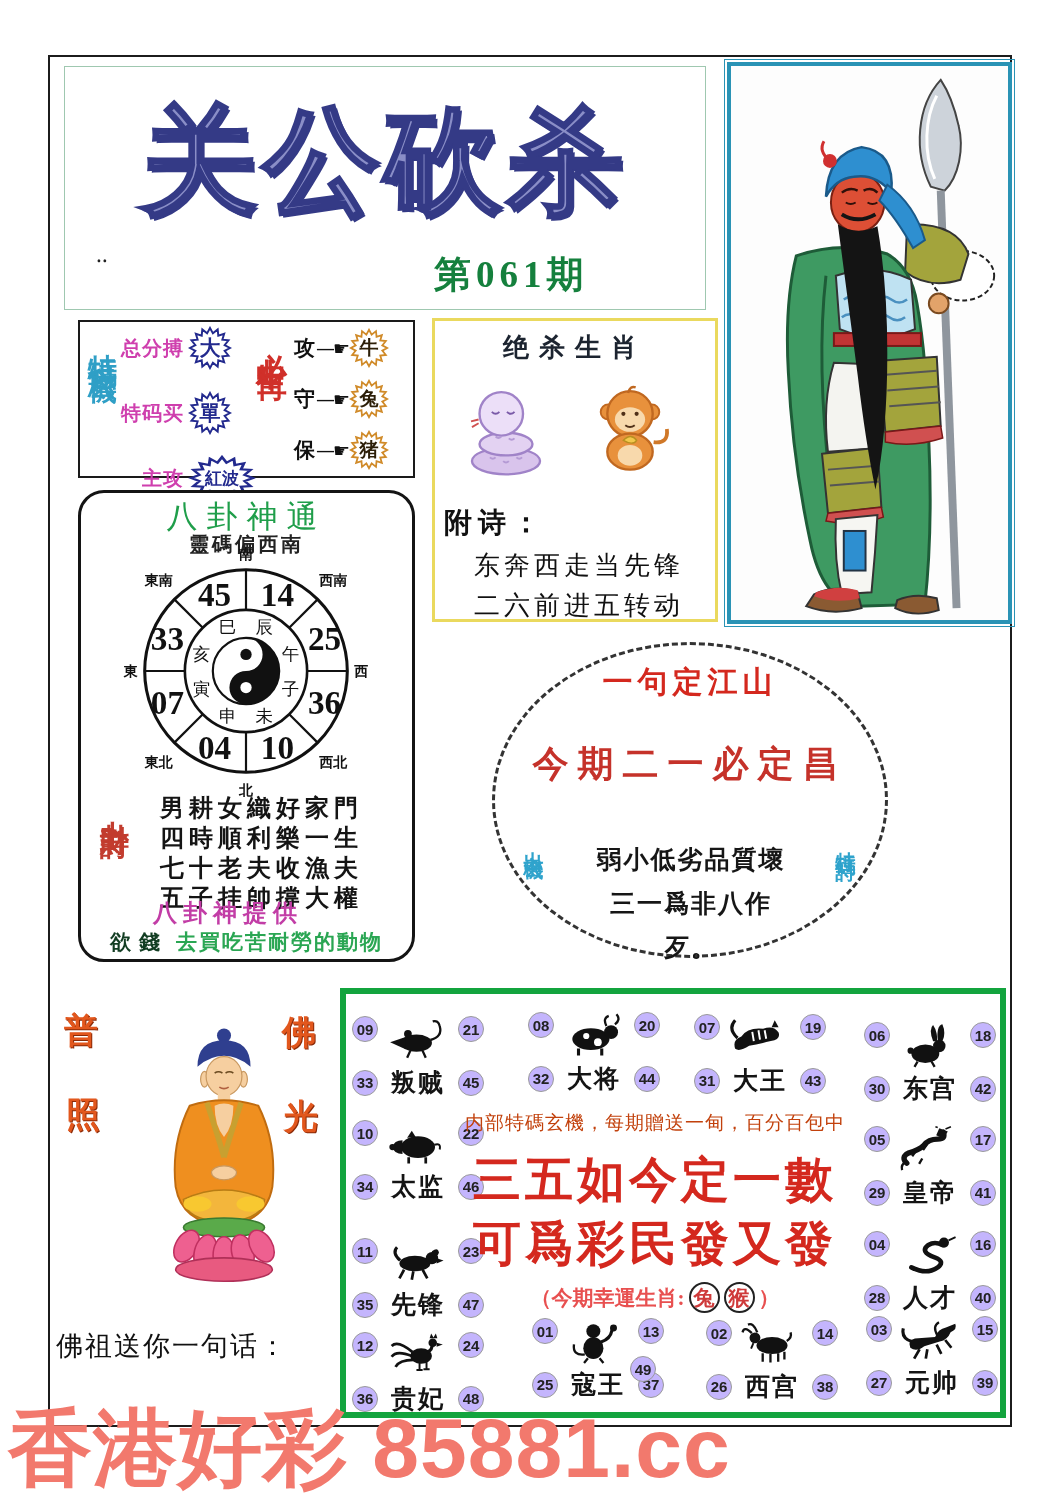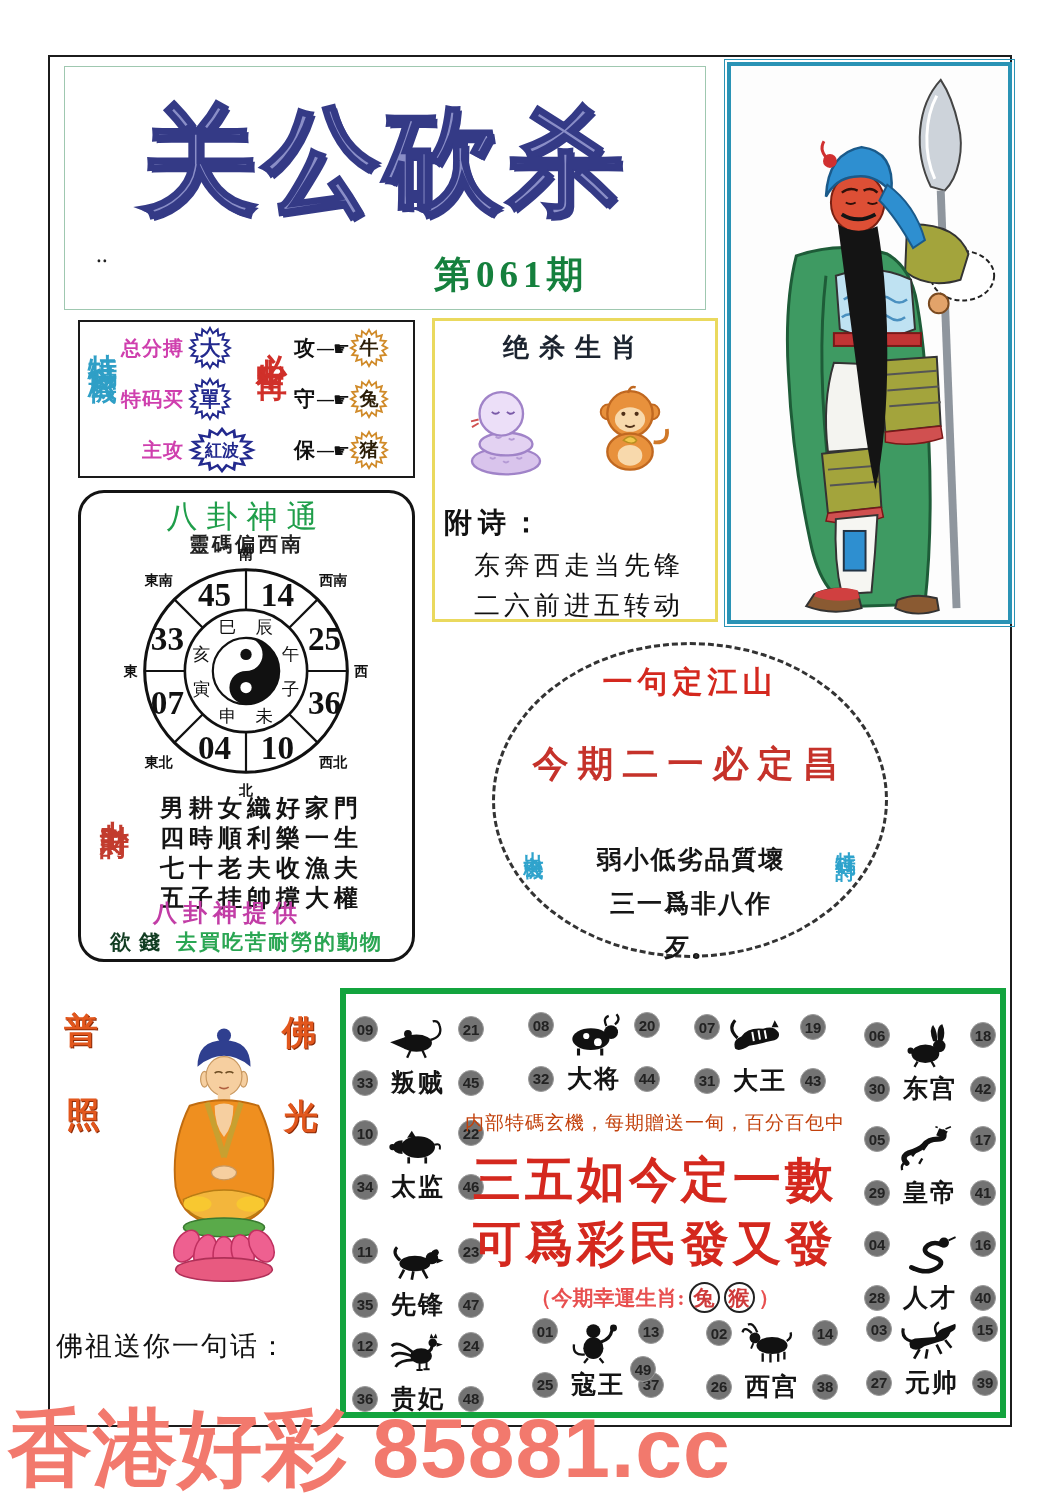--- a/index.html
+++ b/index.html
@@ -19,21 +19,21 @@
   .issue{left:434px;top:250px;font-size:37px;color:#15803d;letter-spacing:5px;font-weight:600}
 
   
   .guan-box{left:727px;top:62px;width:285px;height:562px;border:4px solid #2a93b5;outline:1px solid #2a93b5;outline-offset:2px;background:#fdfdfd}
   .guan-box svg{width:100%;height:100%}
 
   
   .special-box{left:78px;top:320px;width:337px;height:158px;border:2px solid #1a1a1a;background:#fff}
   .tm-label{left:88px;top:330px;height:142px;font-size:29px;font-weight:bold;color:#2f9fc6;letter-spacing:7px}
   .bz-label{left:256px;top:328px;height:146px;font-size:31px;font-weight:bold;color:#d0302a;letter-spacing:6px}
-  .sp-rows{left:120px;top:324px;width:140px;display:flex;flex-direction:column;gap:3px}
+  .sp-rows{left:120px;top:324px;width:140px;display:flex;flex-direction:column;gap:17px}
   .sp-row{display:flex;align-items:center;height:48px}
   .sp-lab{width:64px;text-align:right;font-size:20px;font-weight:bold;color:#cf3fae;margin-right:4px;letter-spacing:1px}
   .zo-rows{left:294px;top:324px;width:118px;display:flex;flex-direction:column;gap:3px}
   .zo-row{display:flex;align-items:center;height:48px}
   .zo-lab{font-size:21px;font-weight:bold;color:#111}
   .pointer{font-size:19px;letter-spacing:-2px;color:#111;margin:0 1px;font-family:"DejaVu Sans",sans-serif}
 
   .burst{position:relative;display:inline-flex;align-items:center;justify-content:center;width:44px;height:44px;flex:0 0 auto}
   .burst svg{position:absolute;inset:0;width:100%;height:100%}
   .burst b{position:relative;font-weight:bold}
@@ -81,21 +81,21 @@
   .gb-big{left:435px;top:1148px;width:440px;text-align:center;font-size:48px;font-weight:bold;color:#d4281e;letter-spacing:4px}
   .gb-big2{top:1212px}
   .gb-lucky{left:435px;top:1282px;width:440px;text-align:center;font-size:21px;font-weight:bold;color:#e85050;display:flex;align-items:center;justify-content:center;gap:4px}
   .lucky-circ{display:inline-flex;align-items:center;justify-content:center;width:31px;height:31px;border:2px solid #222;border-radius:50%;color:#cf3a3a;font-size:21px}
 
   .zcell{position:absolute;width:132px}
   .ztop{display:flex;justify-content:space-between;align-items:flex-start;height:48px}
   .zicon{width:62px;height:48px;flex:0 0 auto}
   .zbot{display:flex;justify-content:space-between;align-items:center;margin-top:2px}
   .znum{width:26px;height:26px;border:1.5px solid #9a9a9a;border-radius:50%;display:flex;align-items:center;justify-content:center;
-    font:700 15px "Liberation Sans",sans-serif;color:#222;background:#737373;flex:0 0 auto}
+    font:700 15px "Liberation Sans",sans-serif;color:#222;background:#c4b5fd;flex:0 0 auto}
   .zname{font:600 25px "Liberation Serif",serif;letter-spacing:2px;color:#141414;white-space:nowrap}
   .zextra{position:absolute;left:98px;top:38px}
 
   
   .watermark{left:8px;top:1392px;font:bold 84px "Liberation Sans",sans-serif;color:#f2796d;letter-spacing:1px;z-index:9;white-space:nowrap}
 </style>
 </head>
 <body>
 
 <svg width="0" height="0" style="position:absolute" aria-hidden="true">

